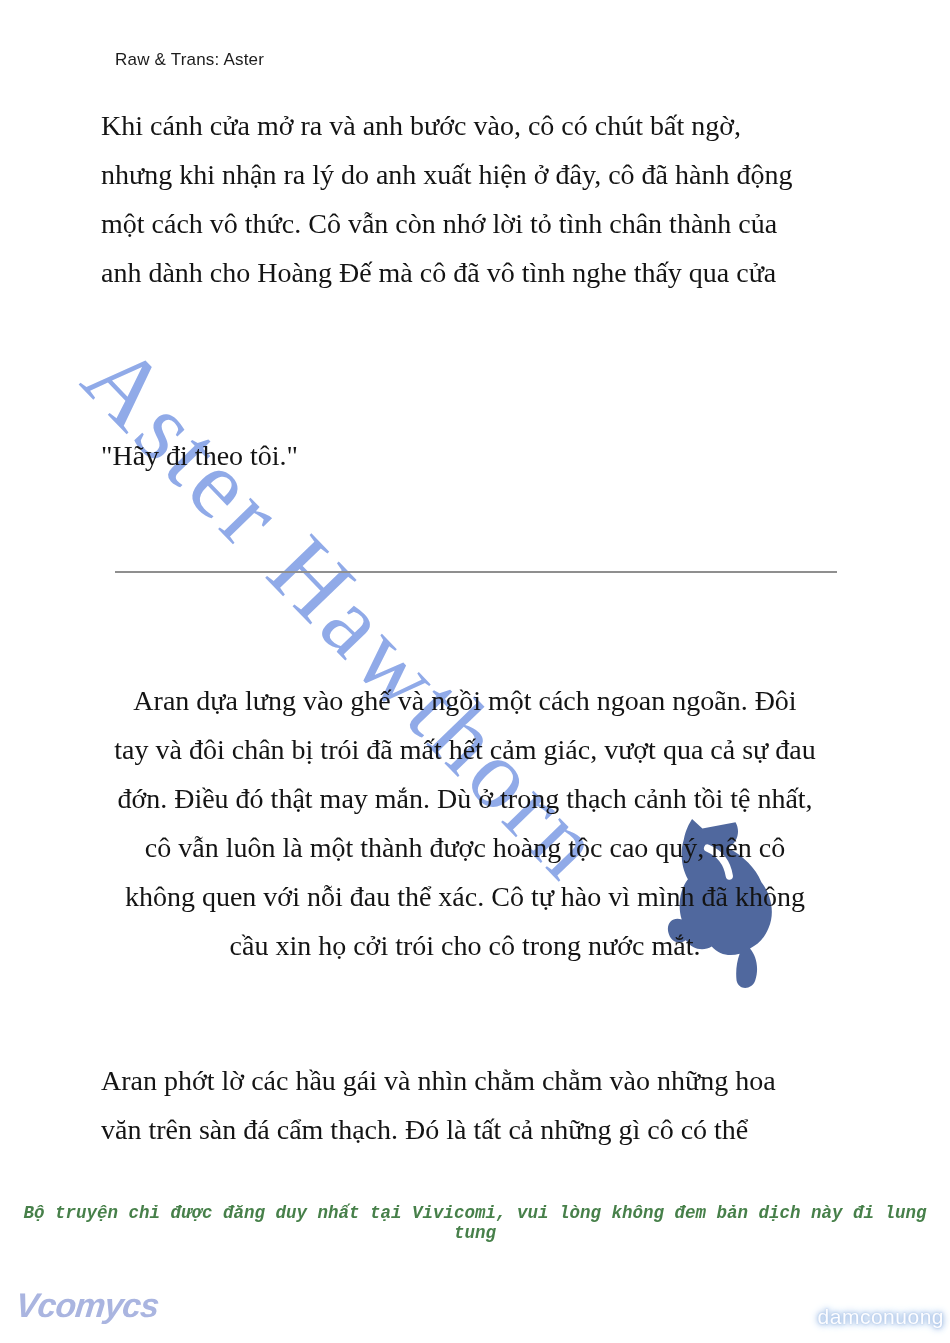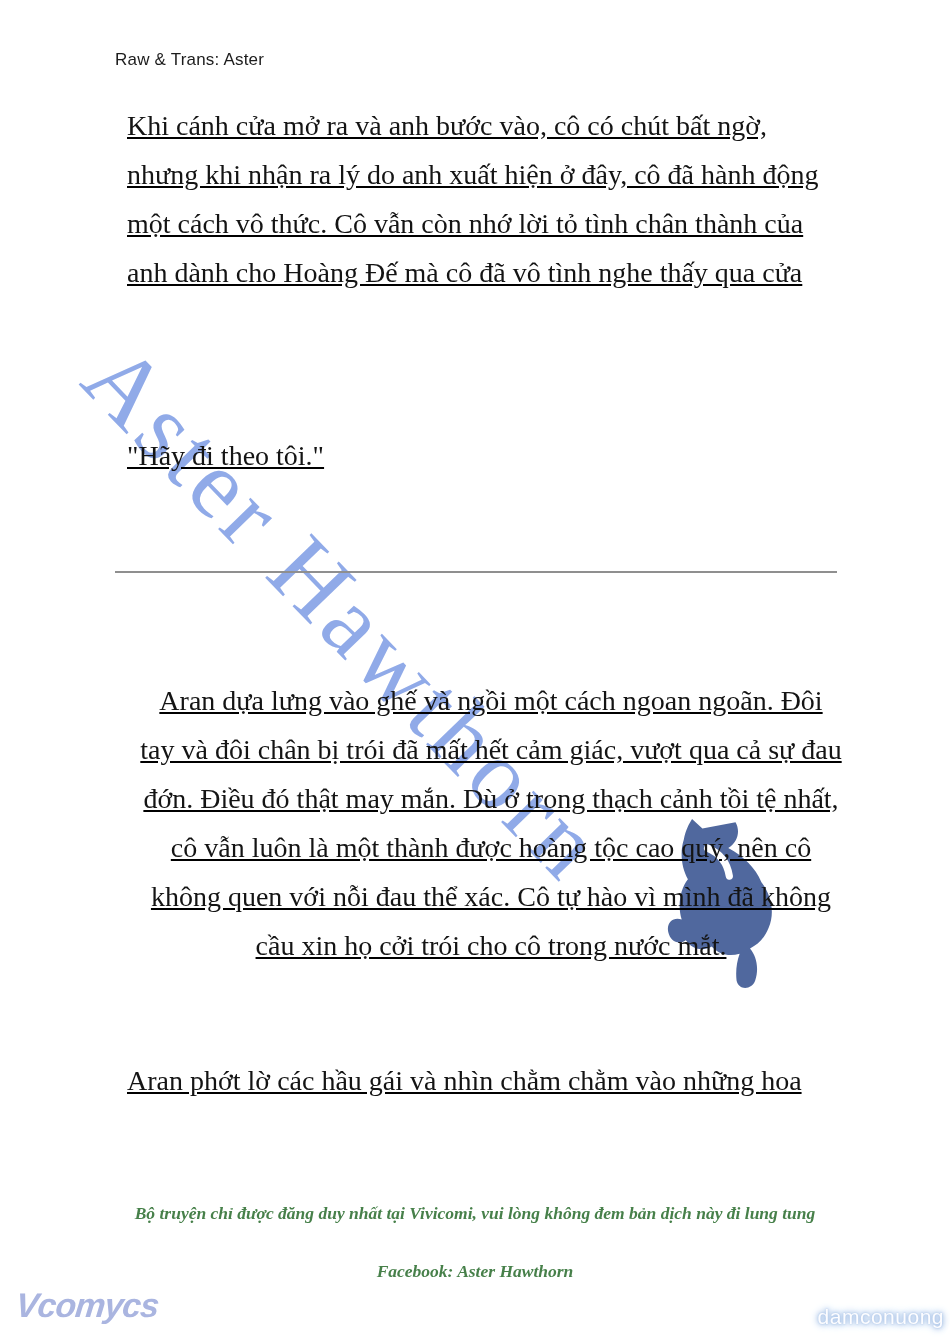--- a/index.html
+++ b/index.html
@@ -18,21 +18,21 @@
     background:#ffffff;
     overflow:hidden;
     font-family:"Liberation Serif", serif;
     border-radius:23px;
   }
   .header{
     position:absolute;left:115px;top:50px;
     font-family:"Liberation Sans", sans-serif;
     font-size:17px;color:#1c1c1c;letter-spacing:0.2px;
   }
-  .body-text{position:absolute;left:127px;width:728px;z-index:3;text-decoration:underline;}
+  .body-text{position:absolute;left:101px;width:728px;z-index:3;}
   .body-line{
     display:block;height:49px;line-height:49px;
     font-size:28px;color:var(--ink);
     white-space:nowrap;
   }
   .p1{top:101px;}
   .quote{top:431px;}
   .p3{top:676px;text-align:center;}
   .p4{top:1056px;}
   .divider{
@@ -46,21 +46,21 @@
     font-size:98px;letter-spacing:5px;
     color:rgba(125,155,228,0.85);
     white-space:nowrap;
     pointer-events:none;
   }
   .cat{
     position:absolute;left:663px;top:816px;width:114px;height:176px;z-index:2;
   }
   .footer{
     position:absolute;left:0;top:0;width:950px;z-index:3;
-    font-family:Liberation Serif, serif;
+    font-family:Liberation Mono, monospace;
     font-weight:bold;font-style:italic;
     color:var(--footer-green);text-align:center;
   }
   .footer-line1{position:absolute;left:0;top:1203px;width:950px;font-size:17.5px;}
   .footer-line2{position:absolute;left:0;top:1236px;width:950px;font-size:17.5px;}
   .footer-line3{position:absolute;left:0;top:1261px;width:950px;font-size:17.5px;}
   .vcomycs{
     position:absolute;left:16px;top:1286px;z-index:3;
     font-family:"Liberation Sans", sans-serif;
     font-weight:bold;font-style:italic;
@@ -122,22 +122,22 @@
     <span class="body-line">Aran dựa lưng vào ghế và ngồi một cách ngoan ngoãn. Đôi</span>
     <span class="body-line">tay và đôi chân bị trói đã mất hết cảm giác, vượt qua cả sự đau</span>
     <span class="body-line">đớn. Điều đó thật may mắn. Dù ở trong thạch cảnh tồi tệ nhất,</span>
     <span class="body-line">cô vẫn luôn là một thành được hoàng tộc cao quý, nên cô</span>
     <span class="body-line">không quen với nỗi đau thể xác. Cô tự hào vì mình đã không</span>
     <span class="body-line">cầu xin họ cởi trói cho cô trong nước mắt.</span>
   </div>
 
   <div class="body-text p4">
     <span class="body-line">Aran phớt lờ các hầu gái và nhìn chằm chằm vào những hoa</span>
+    <span class="body-line">văn trên sàn đá cẩm thạch. Đó là tất cả những gì cô có thể</span>
   </div>
 
   <div class="footer-line1 footer">Bộ truyện chỉ được đăng duy nhất tại Vivicomi, vui lòng không đem bản dịch này đi lung tung</div>
-  <div class="footer-line3 footer">Facebook: Aster Hawthorn</div>
 
   <div class="vcomycs"><span>Vcomycs</span></div>
 
   <div class="damconuong">damconuong</div>
 
 </div>
 
 </body></html>

